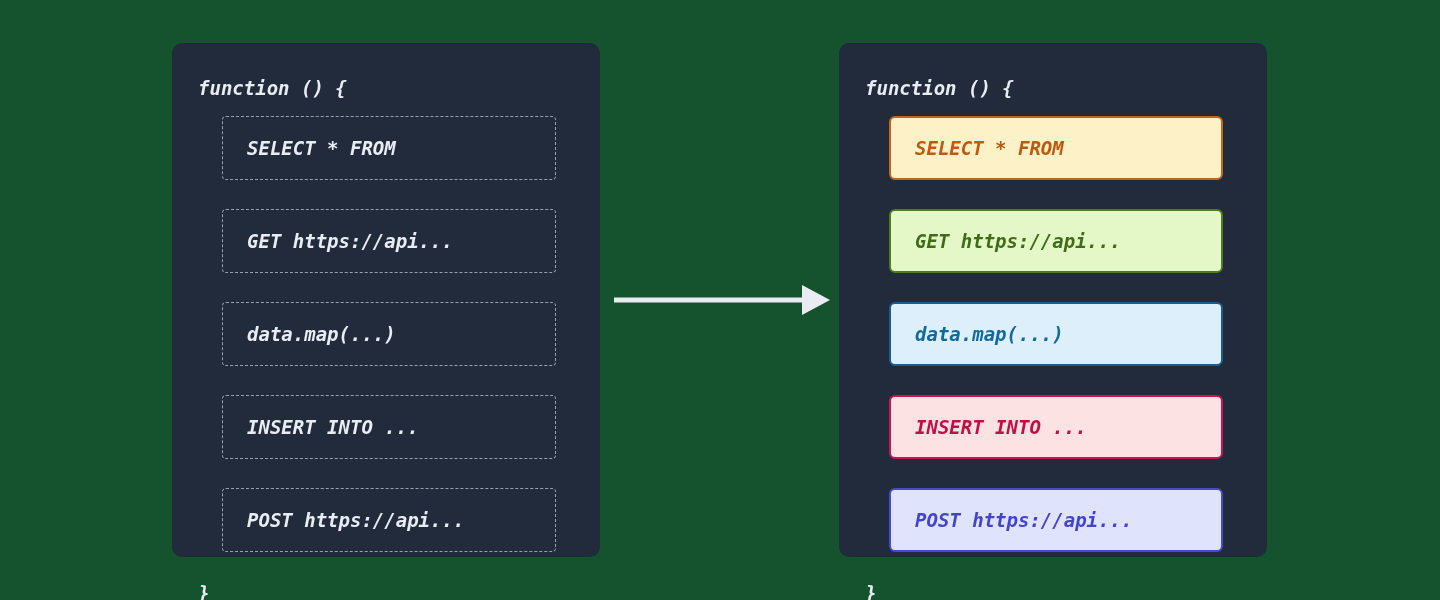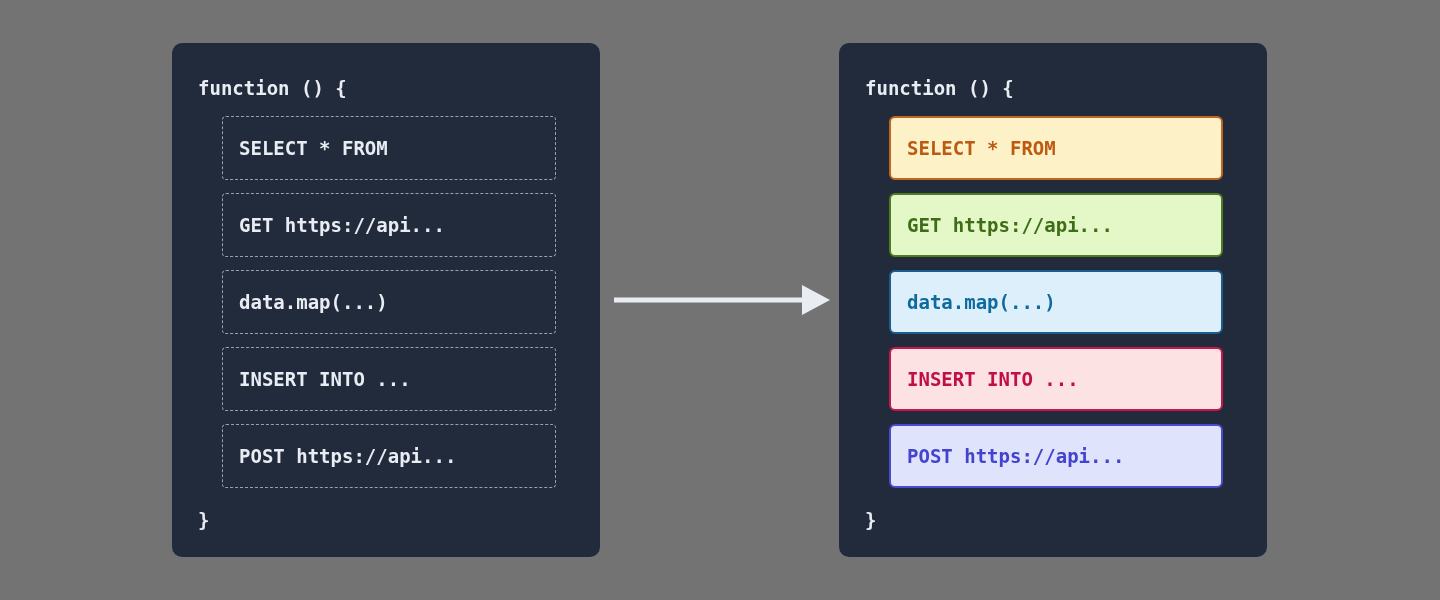--- a/index.html
+++ b/index.html
@@ -34,24 +34,24 @@
     color: #e9edf3;
     line-height: 24px;
     white-space: pre;
   }
   .header { margin-bottom: 16px; }
   .footer { margin-top: 20px; }
   .boxes { margin-left: 24px; }
   .box {
     box-sizing: border-box;
     height: 64px;
-    margin-bottom: 13px;
+    margin-bottom: 29px;
     display: flex;
     align-items: center;
-    padding-left: 16px;
+    padding-left: 24px;
     font-size: 19px;
     font-weight: 700;
     white-space: pre;
   }
   .box-dashed {
     border: 1px dashed #97a1b2;
     border-radius: 4px;
     color: #e9edf3;
   }
   .box-colored {
@@ -65,21 +65,21 @@
     width: 236px;
     height: 44px;
   }
   .arrow svg { display: block; }
   .arrow-line { stroke: currentColor; stroke-width: 5; }
   .arrow-head { fill: currentColor; }
 </style>
 </head>
 <body>
 
-<div class="stage" style="background-color: #737373;">
+<div class="stage" style="background-color: #14532d; font-style: italic;">
 
   <section class="panel panel-left">
     <div class="code-line header">function () {</div>
 
     <div class="boxes">
       <div class="box box-dashed" style="border-color: rgb(151, 161, 178); color: rgb(233, 237, 243);">
         <span>SELECT * FROM</span>
       </div>
       <div class="box box-dashed" style="border-color: rgb(151, 161, 178); color: rgb(233, 237, 243);">
         <span>GET https://api...</span>

